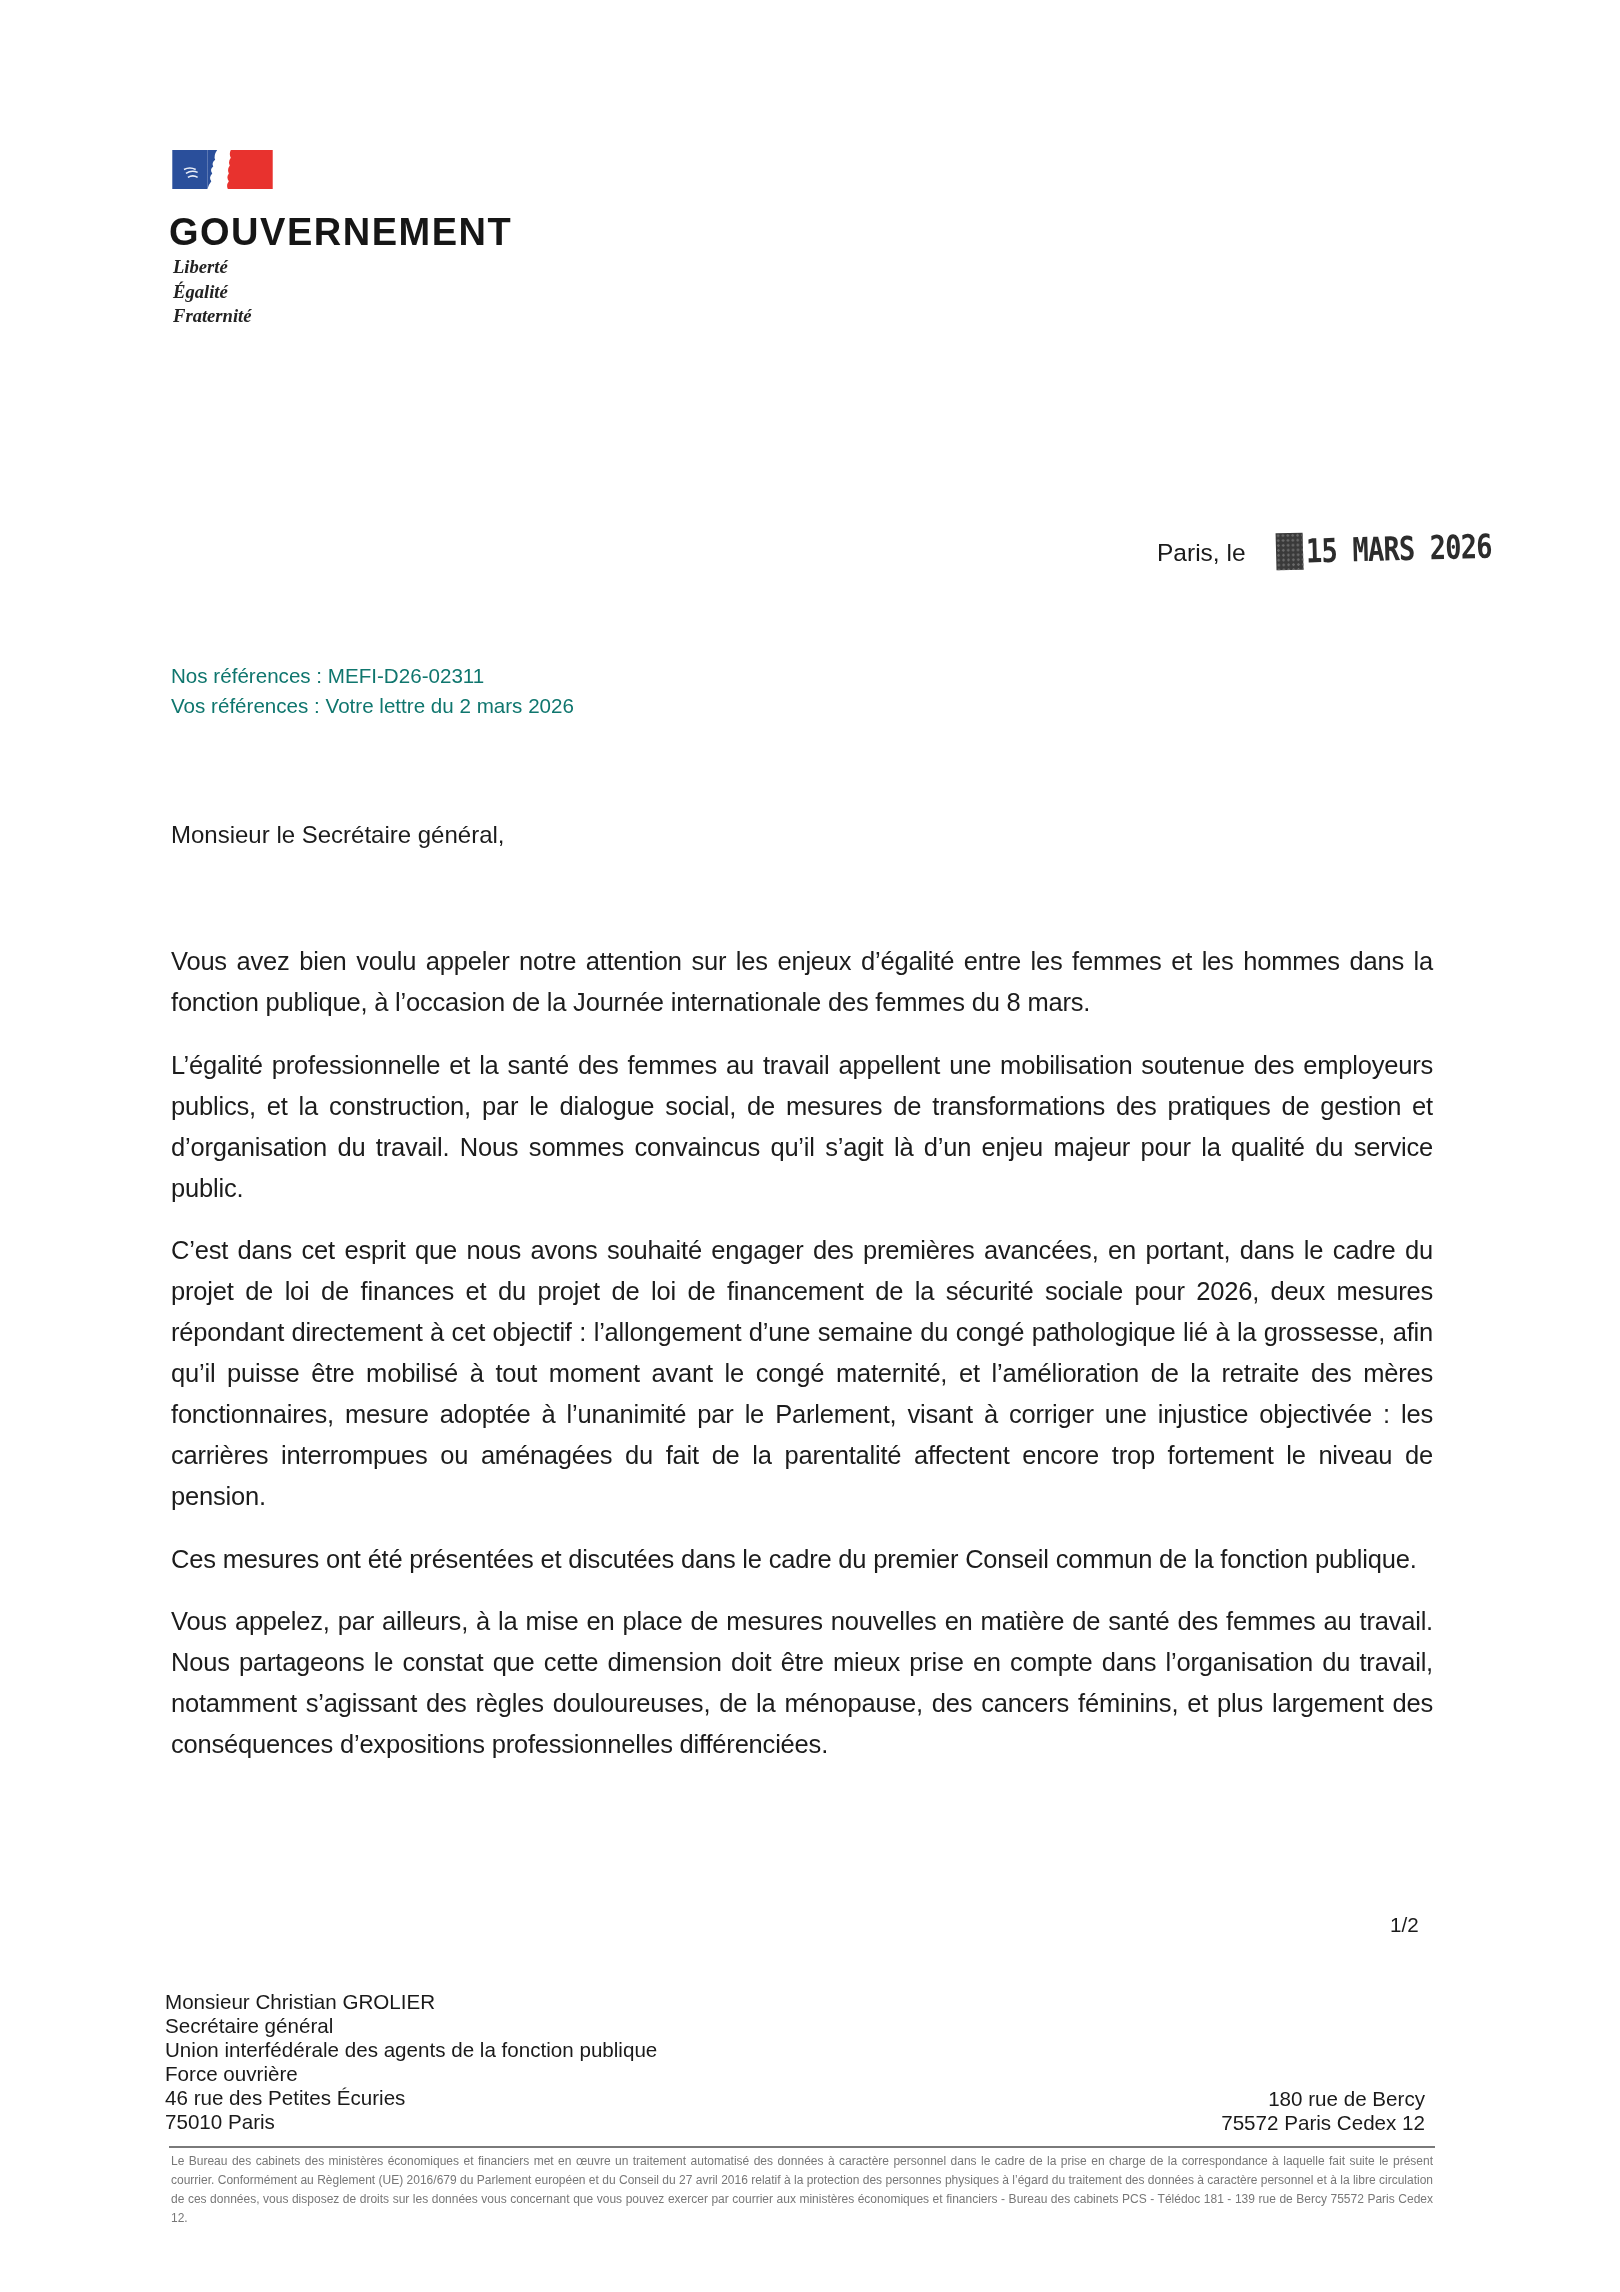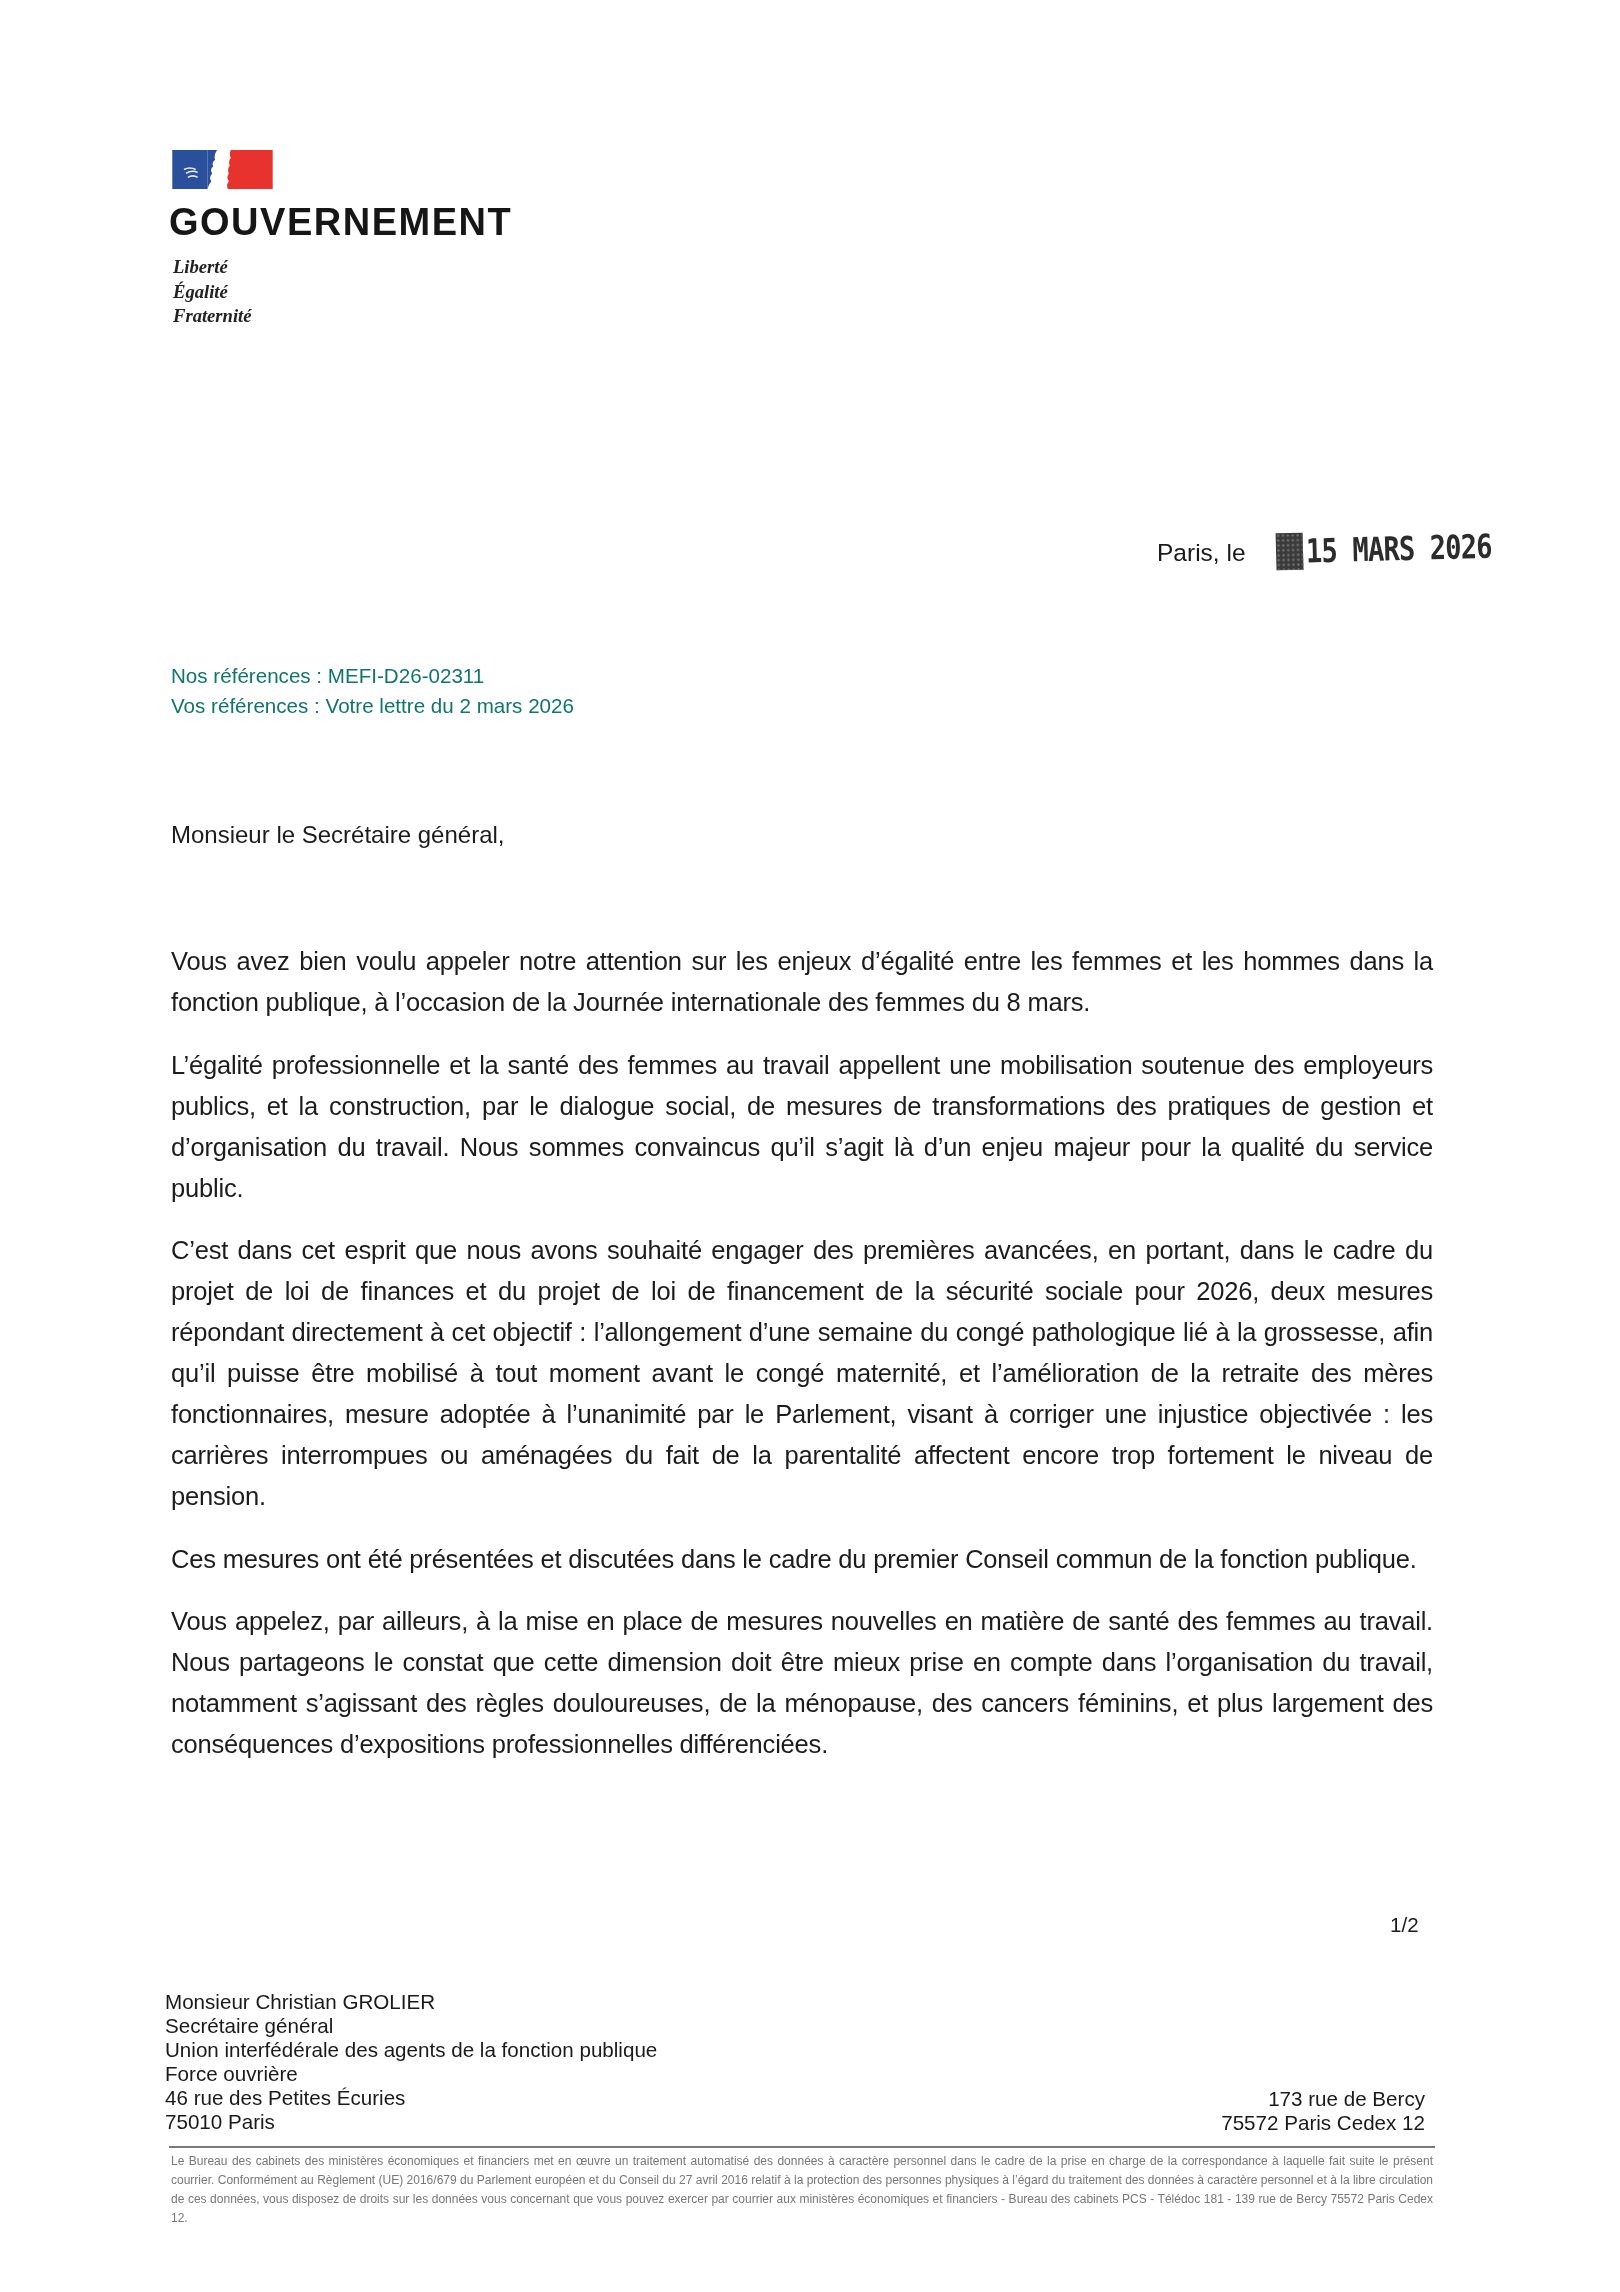--- a/index.html
+++ b/index.html
@@ -3,21 +3,21 @@
 <meta charset="utf-8">
 <style>
   html, body { margin: 0; padding: 0; background: #ffffff; }
   body { width: 1620px; height: 2293px; position: relative; overflow: hidden; color: #1a1a1a; }
   .abs { position: absolute; }
   .sans { font-family: "Liberation Sans", "DejaVu Sans", sans-serif; }
   .serif { font-family: "Liberation Serif", "DejaVu Serif", serif; }
 
   
   .flag { left: 172px; top: 150px; width: 101px; height: 39px; }
-  .gouv { left: 169px; top: 201px; font-size: 38px; font-weight: bold; letter-spacing: 1.5px; color: #161616; }
+  .gouv { left: 169px; top: 211px; font-size: 38px; font-weight: bold; letter-spacing: 1.5px; color: #161616; }
   .devise { left: 173px; top: 248px; font-style: italic; font-weight: bold; font-size: 18.6px; line-height: 24.5px; color: #222; margin-top: 7px; }
 
   
   .date-label { left: 1157px; top: 539px; font-size: 24.5px; color: #1a1a1a; }
   .stamp { left: 1276px; top: 527px; display: flex; align-items: center; height: 43px; transform: rotate(-1.5deg); }
   .stamp-block { width: 27.4px; height: 37px; background: #3a3a3a; margin-right: 2.9px;
     background-image: radial-gradient(#6a6a6a 1px, transparent 1.5px); background-size: 4.9px 4.9px; }
   .stamp-text { font-family: "DejaVu Sans Mono", "Liberation Mono", monospace; font-weight: bold; font-size: 33px; color: #2c2c2c;
     letter-spacing: -1px; transform: scaleX(0.82); transform-origin: left center; white-space: nowrap; }
 
@@ -84,19 +84,19 @@
 <div class="abs recipient sans">
   <div>Monsieur Christian GROLIER</div>
   <div>Secrétaire général</div>
   <div>Union interfédérale des agents de la fonction publique</div>
   <div>Force ouvrière</div>
   <div>46 rue des Petites Écuries</div>
   <div>75010 Paris</div>
 </div>
 
 <div class="abs sender-addr sans">
-  <div>173 rue de Bercy</div>
+  <div>180 rue de Bercy</div>
   <div>75572 Paris Cedex 12</div>
 </div>
 
 <div class="abs rule"></div>
 <div class="abs fineprint sans">Le Bureau des cabinets des ministères économiques et financiers met en œuvre un traitement automatisé des données à caractère personnel dans le cadre de la prise en charge de la correspondance à laquelle fait suite le présent courrier. Conformément au Règlement (UE) 2016/679 du Parlement européen et du Conseil du 27 avril 2016 relatif à la protection des personnes physiques à l’égard du traitement des données à caractère personnel et à la libre circulation de ces données, vous disposez de droits sur les données vous concernant que vous pouvez exercer par courrier aux ministères économiques et financiers - Bureau des cabinets PCS - Télédoc 181 - 139 rue de Bercy 75572 Paris Cedex 12.</div>
 
 
 </body></html>

